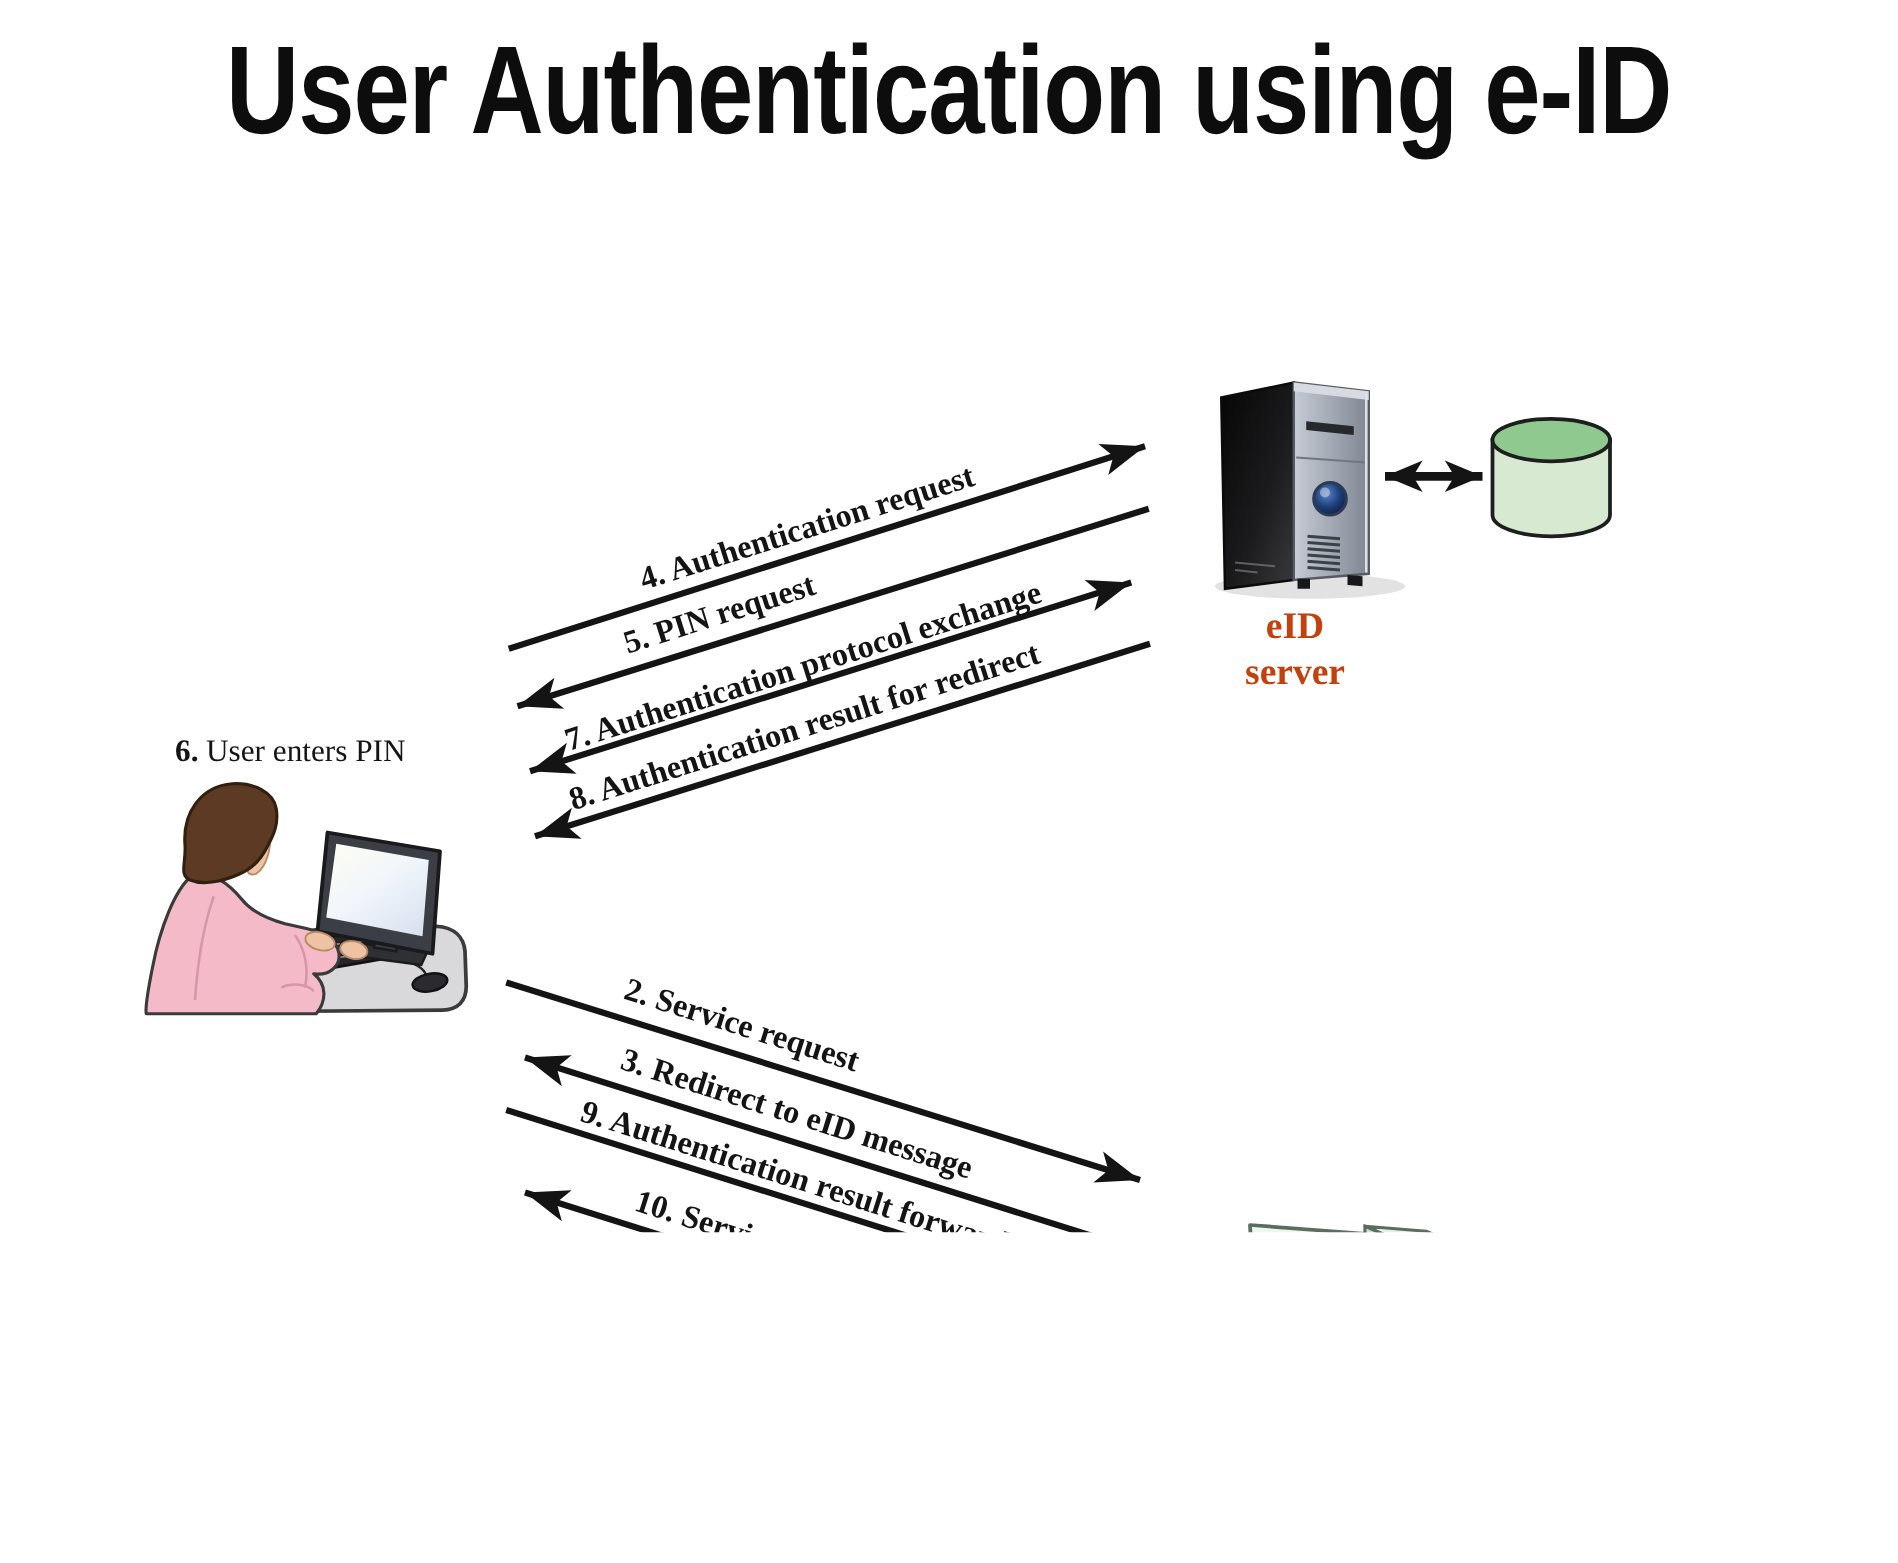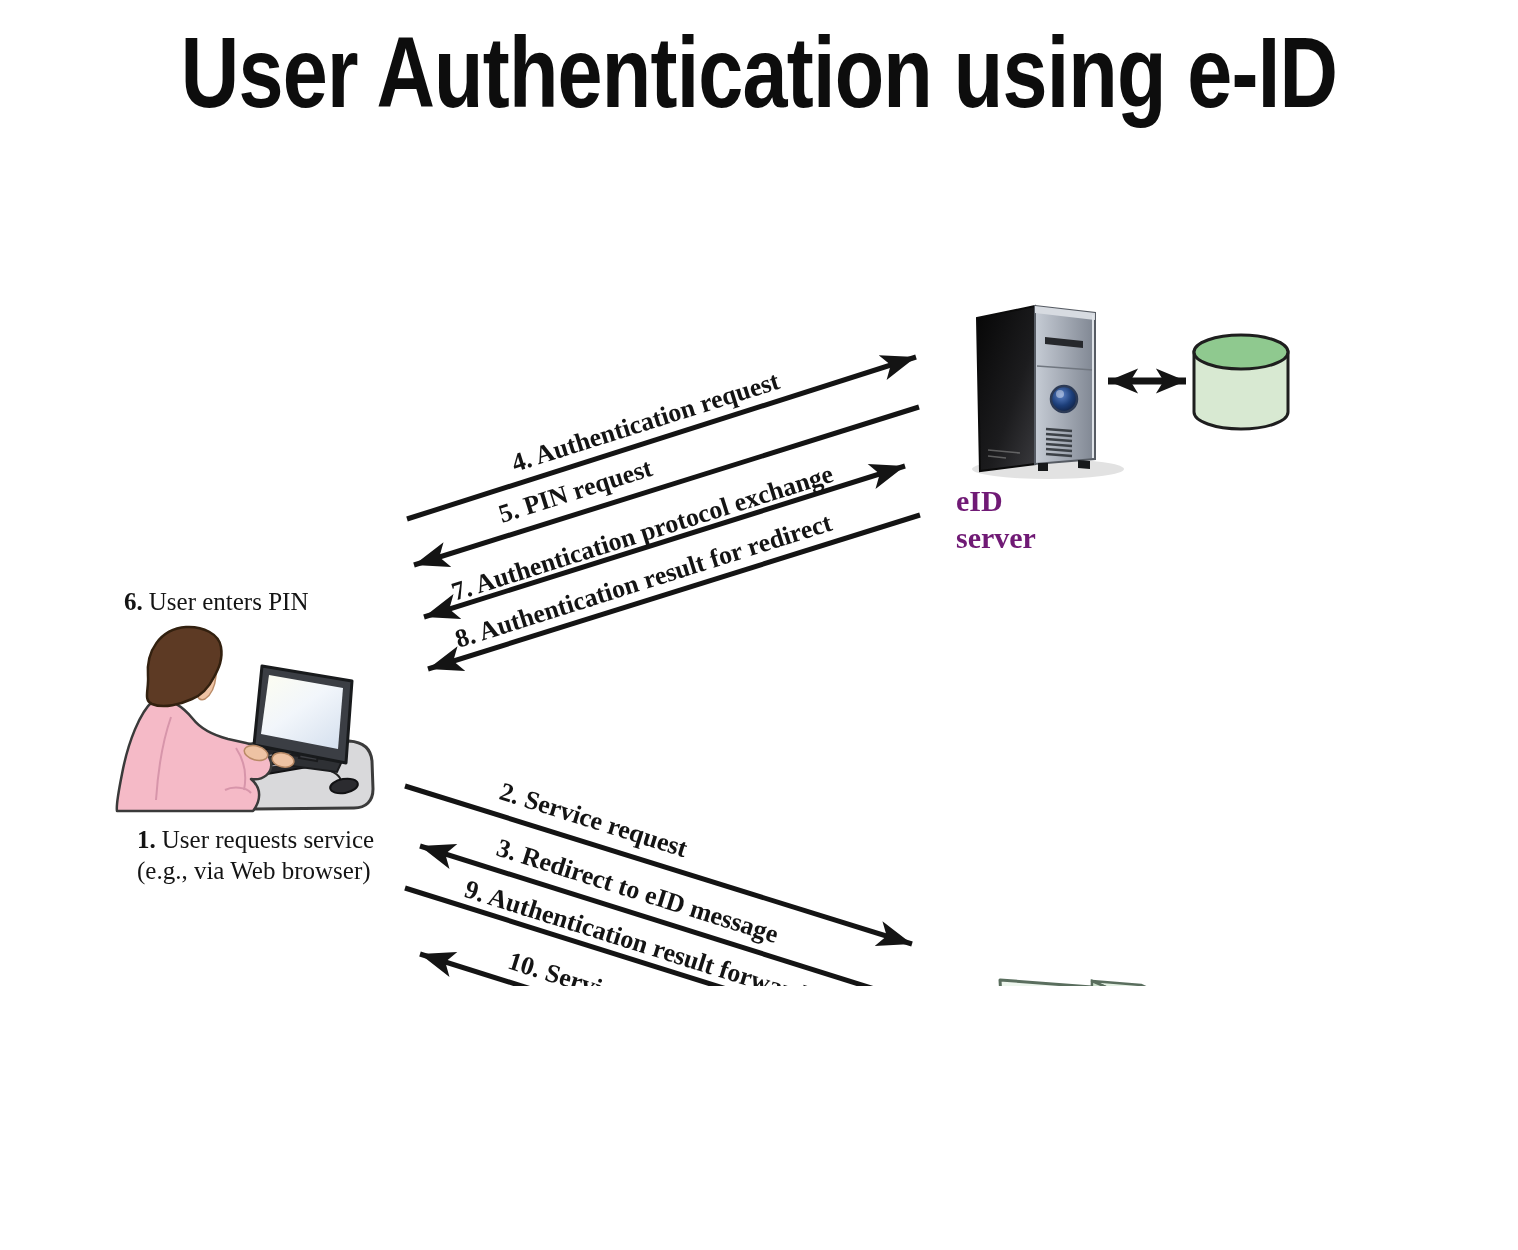--- a/index.html
+++ b/index.html
@@ -17,21 +17,21 @@
   .alabel{
     font-family:"Liberation Serif",serif;font-weight:bold;font-size:26px;fill:#141414;
   }
   .steplabel{
     position:absolute;font-family:"Liberation Serif",serif;font-size:25px;color:#141414;
     line-height:31px;white-space:nowrap;
   }
   .steplabel b{margin-right:6px;}
   .serverlabel{
     position:absolute;font-family:"Liberation Serif",serif;font-weight:bold;
-    color:#701a75;
+    color:#c2410c;text-align:center;
   }
   #eid-label{left:956px;top:482px;width:160px;font-size:30px;line-height:37px;}
   #host-label{left:928px;top:1148px;width:250px;font-size:28px;line-height:37px;}
 </style>
 </head>
 <body>
 
 <div id="stage">
 
   <h1 id="title">User Authentication using e-ID</h1>
@@ -194,28 +194,24 @@
         <line x1="1076" y1="1093" x2="1093" y2="1122"></line>
           <line x1="1085" y1="1092" x2="1103" y2="1120"></line>
         <line x1="1095" y1="1091" x2="1113" y2="1119"></line>
           <line x1="1105" y1="1091" x2="1122" y2="1118"></line>
         <line x1="1115" y1="1090" x2="1132" y2="1117"></line>
       </g>
       <ellipse cx="1148" cy="1106" rx="16" ry="10" transform="rotate(-18 1148 1106)" fill="#ddeddd" stroke="#56695a" stroke-width="2.5"></ellipse>
     </g>
   </svg>
 
-  <div class="steplabel" id="step6-label" style="left:124px;top:586px;text-align:center;">
+  <div class="steplabel" id="step6-label" style="left:140px;top:586px;text-align:center;">
     <b>6.</b><span>User enters PIN</span>
   </div>
 
-  <div class="steplabel" id="step1-label" style="left:137px;top:824px;">
-    <div><b>1.</b><span>User requests service</span></div>
-    <div>(e.g., via Web browser)</div>
-  </div>
 
   <div class="serverlabel" id="eid-label">
     <div>eID</div>
     <div>server</div>
   </div>
 
   <div class="serverlabel" id="host-label">
     <div>server</div>
   </div>
 

